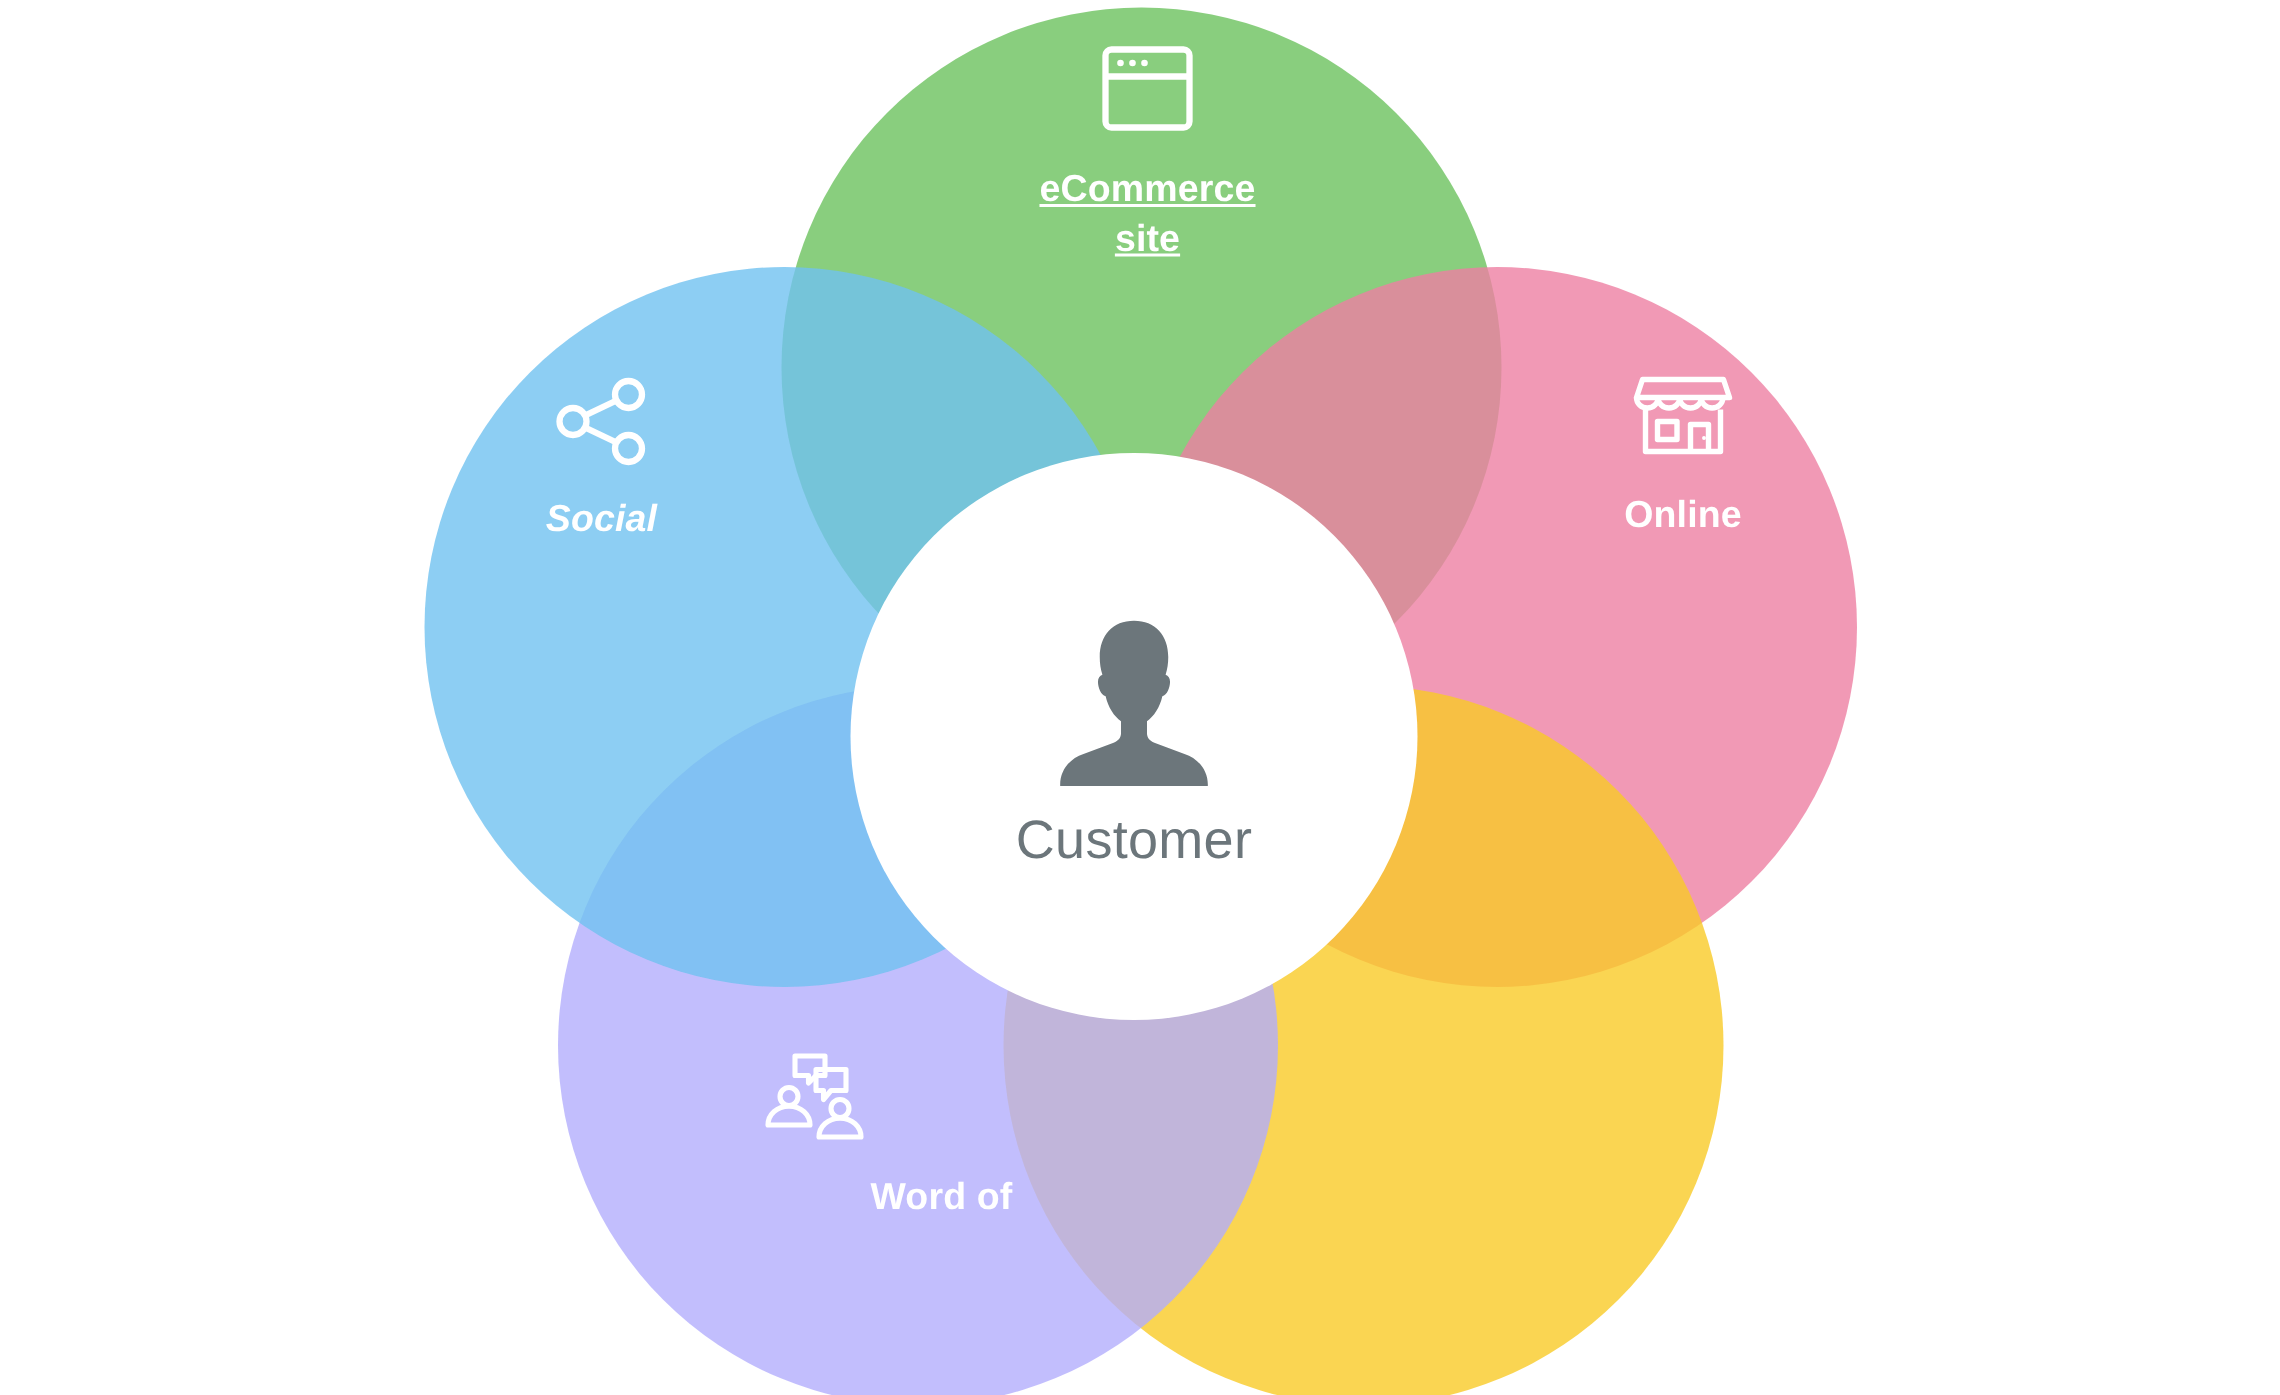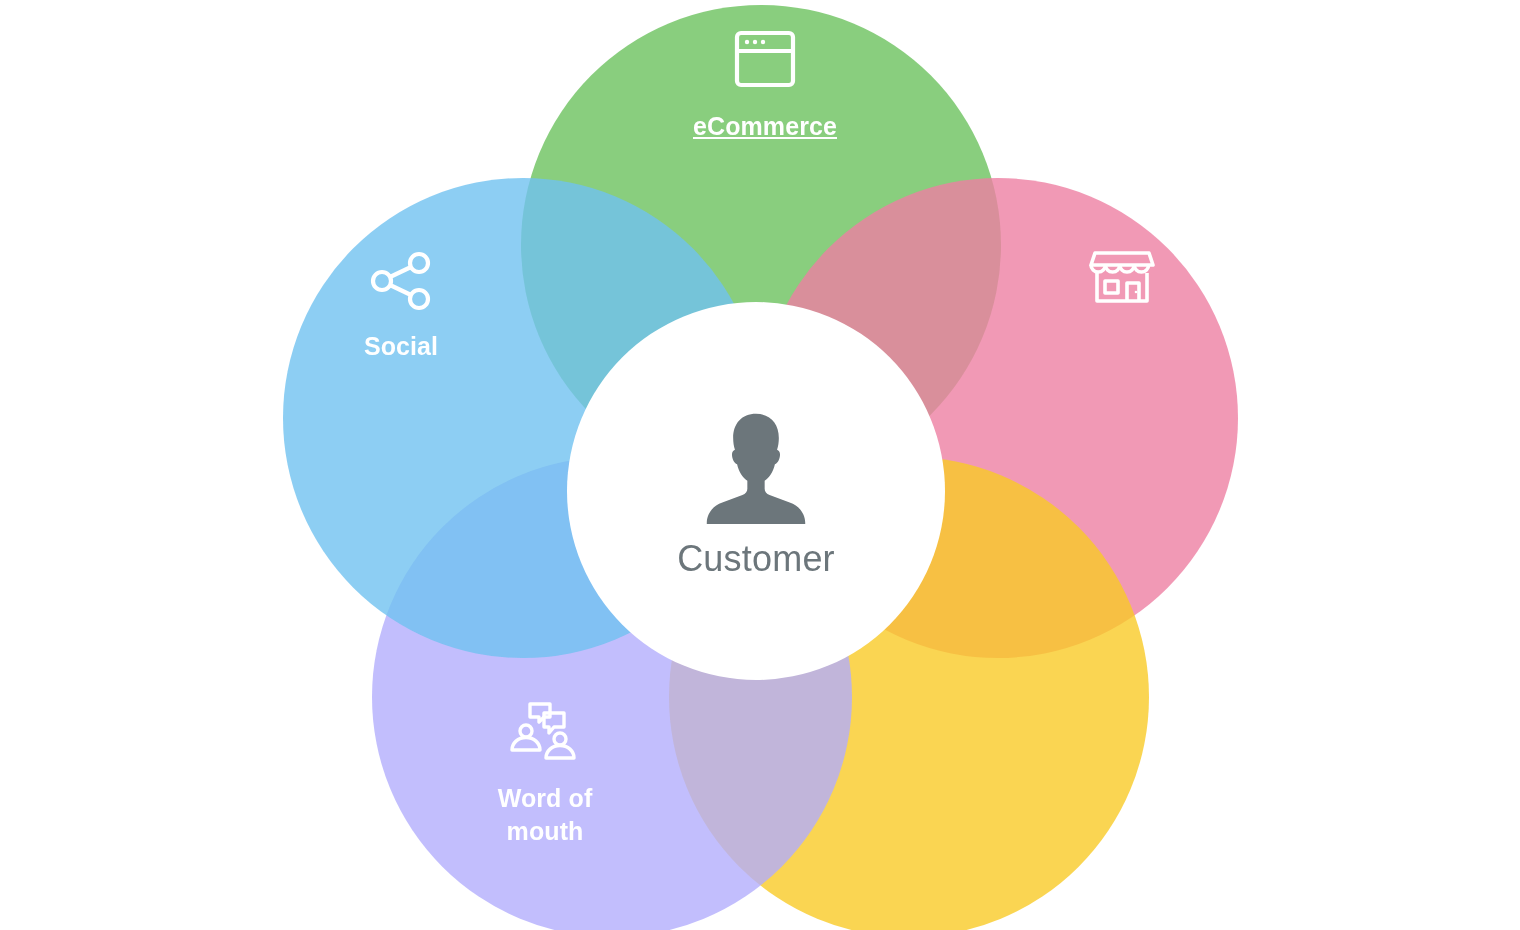--- a/index.html
+++ b/index.html
@@ -43,22 +43,22 @@
   }
   .lobe .icon-wrap {
     display: block;
     margin: 0 auto 14px auto;
     height: 68px;
   }
   .lobe .icon-wrap svg { display: block; margin: 0 auto; }
 
   #lobe-ecommerce   { left: 635px;  top: 28px; text-decoration: underline;  }
   #lobe-marketplace { left: 992px;  top: 245px; }
-  #lobe-social      { left: 271px;  top: 248px; }
-  #lobe-wordofmouth { left: 415px;  top: 700px; }
+  #lobe-social      { left: 271px;  top: 248px; font-style: italic; }
+  #lobe-wordofmouth { left: 415px;  top: 700px; text-align: right; }
   #lobe-brick       { left: 846px;  top: 702px; }
 
   
   #center-hub {
     position: absolute;
     left: 567px;
     top: 302px;
     width: 378px;
     height: 378px;
     border-radius: 50%;
@@ -107,52 +107,53 @@
     <span class="icon-wrap">
       <svg width="66" height="62" viewBox="0 0 66 62" fill="none" stroke="#ffffff" stroke-width="4.2">
         <rect x="5" y="5" width="56" height="52" rx="4"></rect>
         <line x1="5" y1="23" x2="61" y2="23"></line>
         <circle cx="15" cy="14" r="2.2" fill="#ffffff" stroke="none"></circle>
         <circle cx="23" cy="14" r="2.2" fill="#ffffff" stroke="none"></circle>
         <circle cx="31" cy="14" r="2.2" fill="#ffffff" stroke="none"></circle>
       </svg>
     </span>
     <div>eCommerce</div>
+    <div>site</div>
   </div>
 
   <div class="lobe" id="lobe-marketplace">
     <span class="icon-wrap">
       <svg width="70" height="64" viewBox="0 0 70 64" fill="none" stroke="#ffffff" stroke-width="3.6" stroke-linejoin="round">
         <path d="M8 8h54l4 12H4z"></path>
         <path d="M4 20c0 4 3.2 7 7.2 7s7.2-3 7.2-7"></path>
         <path d="M18.4 20c0 4 3.2 7 7.2 7s7.2-3 7.2-7"></path>
         <path d="M32.8 20c0 4 3.2 7 7.2 7s7.2-3 7.2-7"></path>
         <path d="M47.2 20c0 4 3.2 7 7.2 7s7.2-3 7.2-7"></path>
         <path d="M10 28v28h50V28"></path>
         <rect x="18" y="36" width="13" height="12"></rect>
         <path d="M40 56V38h12v18"></path>
         <circle cx="49" cy="47" r="1.3" fill="#ffffff" stroke="none"></circle>
       </svg>
     </span>
+    <div>Online</div>
   </div>
 
 
   <div class="lobe" id="lobe-wordofmouth">
     <span class="icon-wrap">
       <svg width="86" height="64" viewBox="0 0 86 64" fill="none" stroke="#ffffff" stroke-width="3.4" stroke-linejoin="round">
         <path d="M28 4h20v13h-6l-5 5v-5h-9z"></path>
         <path d="M42 13h20v14H52l-5 6v-6h-5z"></path>
         <circle cx="24" cy="31" r="6"></circle>
         <path d="M10 50c0-7 6-12.5 14-12.5S38 43 38 50z"></path>
         <circle cx="58" cy="39" r="6"></circle>
         <path d="M44 58c0-7 6-12.5 14-12.5S72 51 72 58z"></path>
       </svg>
     </span>
     <div>Word of</div>
-    <div>mouth</div>
   </div>
 
   <div class="lobe" id="lobe-social">
     <span class="icon-wrap">
       <svg width="68" height="64" viewBox="0 0 68 64" fill="none" stroke="#ffffff" stroke-width="4.2">
         <circle cx="15" cy="33" r="9"></circle>
         <circle cx="52" cy="15" r="9"></circle>
         <circle cx="52" cy="51" r="9"></circle>
         <line x1="23" y1="29" x2="44" y2="19"></line>
         <line x1="23" y1="37" x2="44" y2="47"></line>

